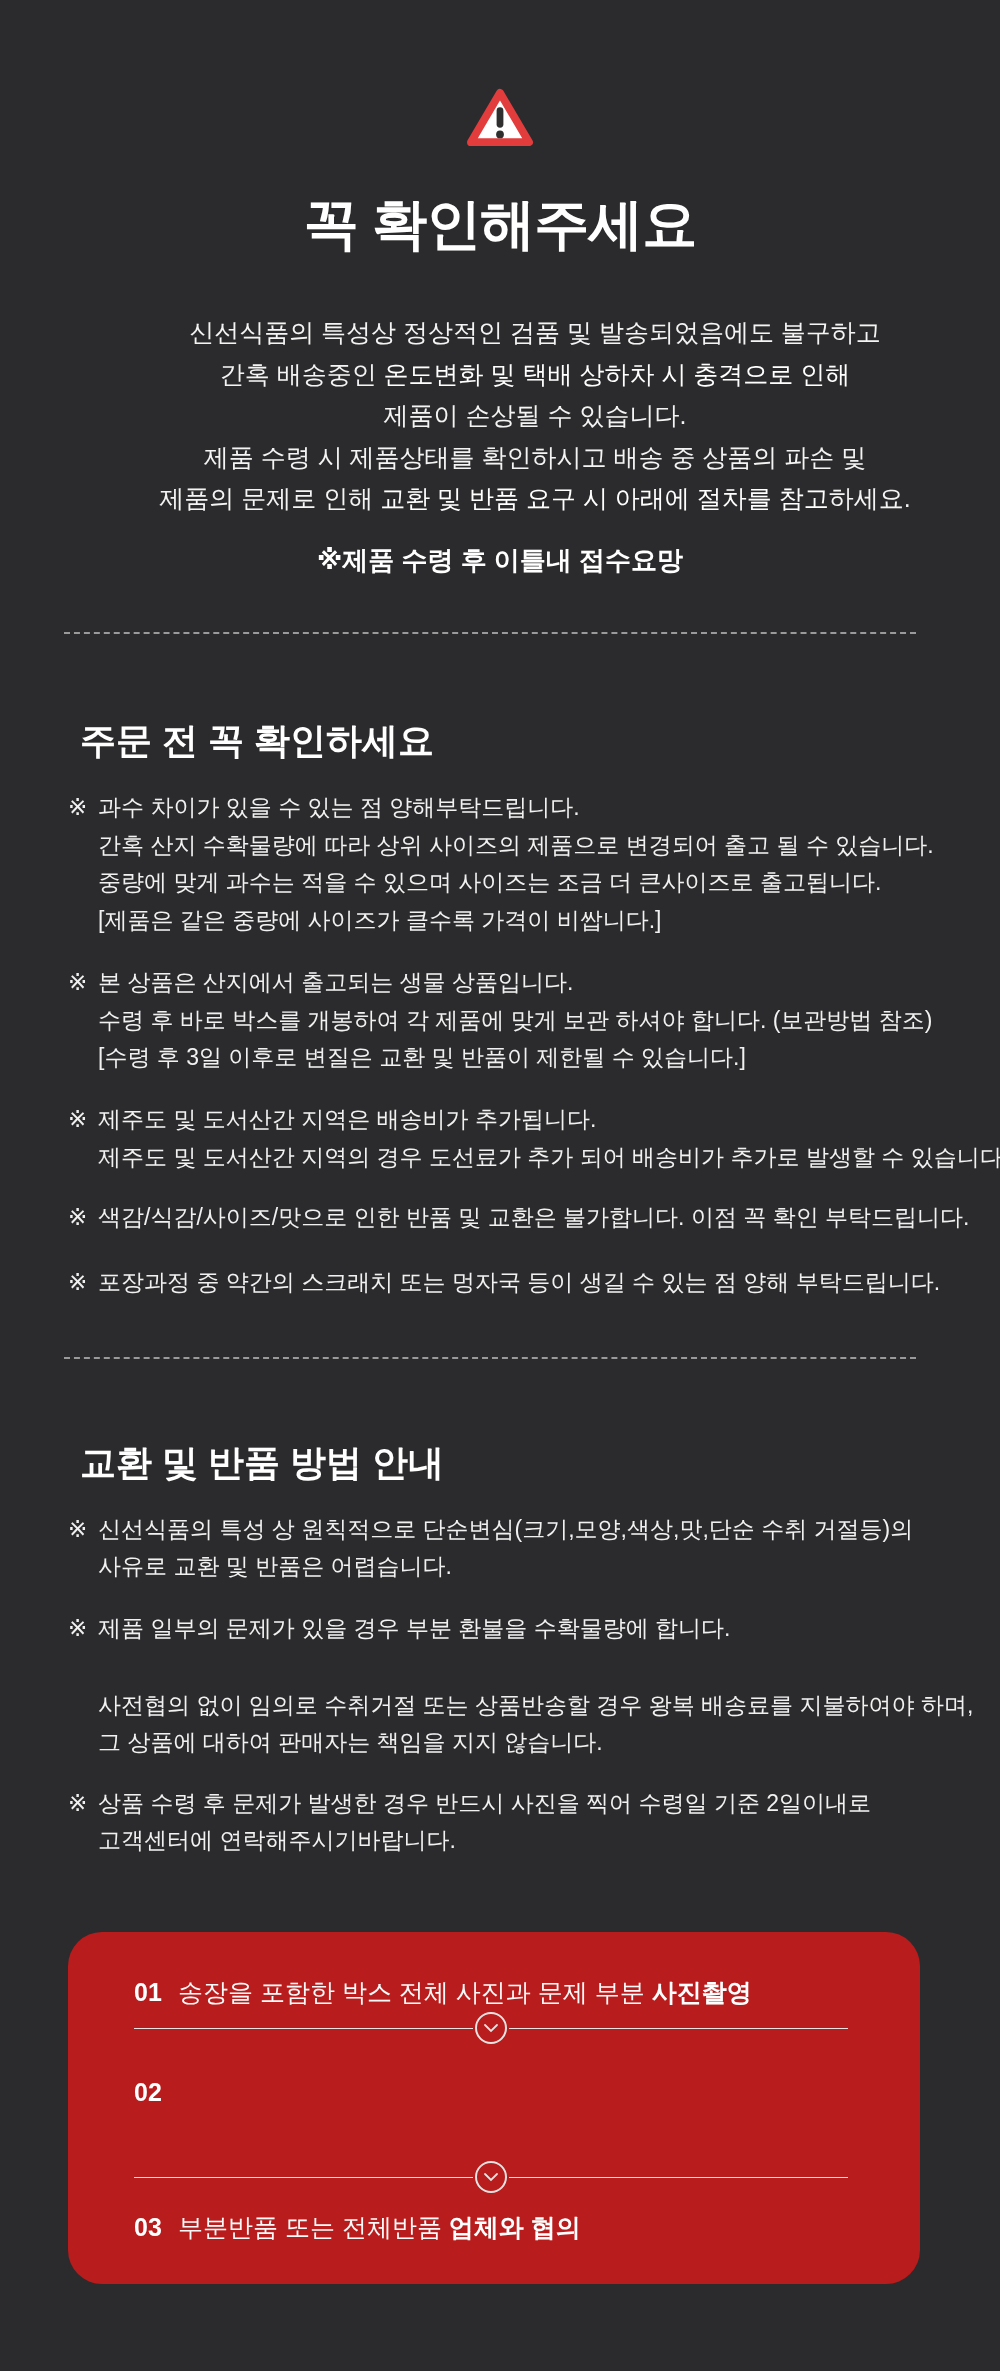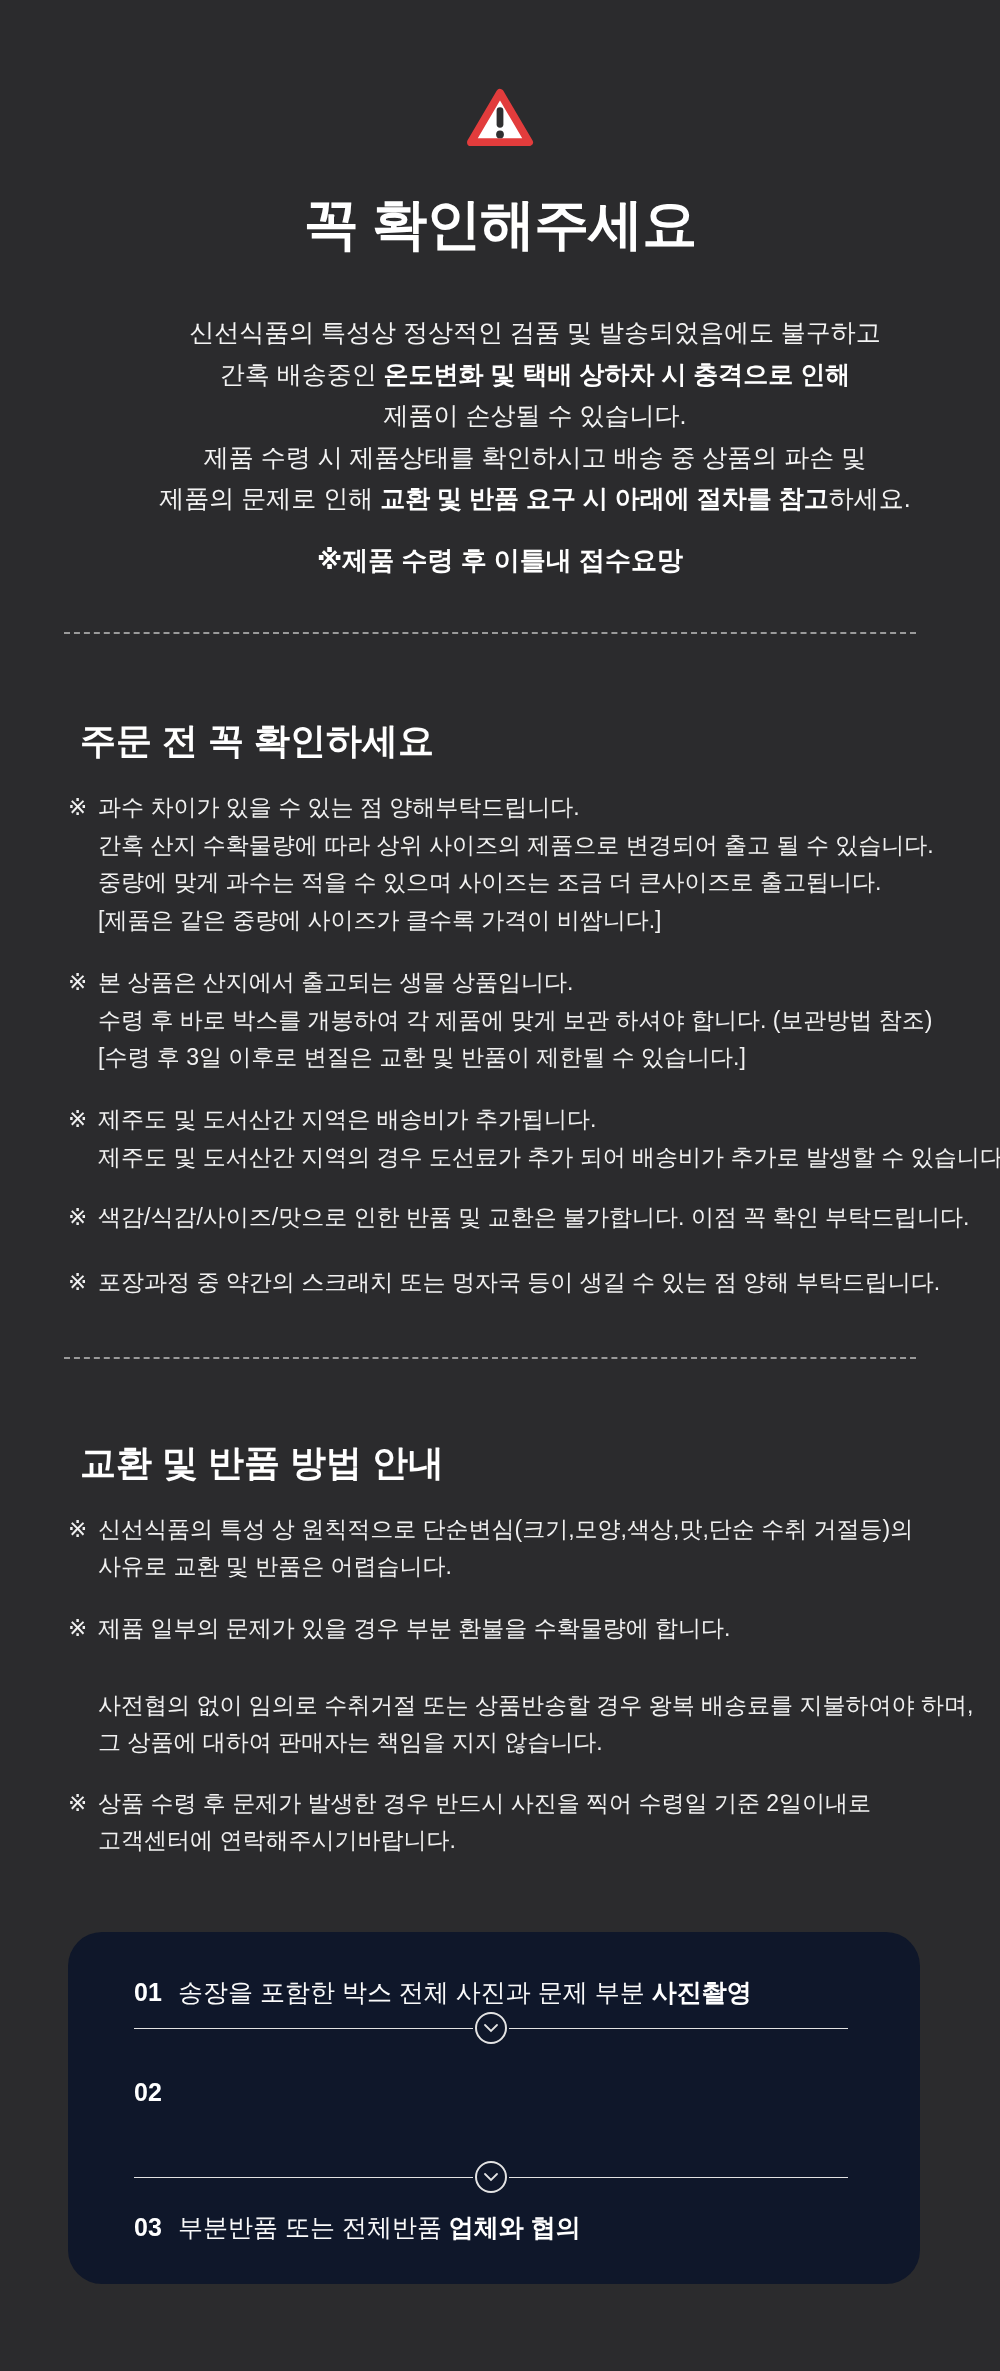--- a/index.html
+++ b/index.html
@@ -23,21 +23,21 @@
     position:absolute;top:188px;left:0;width:100%;
     margin:0;text-align:center;
     font-size:55px;font-weight:800;letter-spacing:-1px;color:#ffffff;
   }
   .intro{
     position:absolute;top:312px;left:0;width:100%;
     margin:0;text-align:center;
     font-size:25px;line-height:41.5px;font-weight:400;color:#f4f4f4;padding-left:35px;
   }
   .intro .iline{display:block;white-space:nowrap;}
-  .intro b{font-weight:700;color:#ffffff;}
+  .intro b{font-weight:400;color:#ffffff;}
   .note{
     position:absolute;top:543px;left:0;width:100%;
     margin:0;text-align:center;
     font-size:26px;font-weight:700;color:#ffffff;white-space:nowrap;
   }
 
   
   .dashed{
     position:absolute;left:64px;width:852px;height:0;
     border-top:2px dashed #9a9a9a;
@@ -69,21 +69,21 @@
   .i4{top:1199px;}
   .i5{top:1264px;}
   .j1{top:1511px;line-height:37px;}
   .j2{top:1610px;line-height:37px;}
   .jp{top:1687px;line-height:37px;}
   .j3{top:1785px;line-height:37px;}
 
   
   .steps-box{
     position:absolute;left:68px;top:1932px;width:852px;height:352px;
-    background:#0f172a;border-radius:34px;
+    background:#b91c1c;border-radius:34px;
   }
   .step{
     position:absolute;left:66px;
     display:flex;align-items:flex-start;
     font-size:25px;line-height:40px;color:#fafafa;
   }
   .step .stepnum{flex:0 0 44px;width:44px;font-weight:700;color:#ffffff;}
   .step .line{display:block;white-space:nowrap;}
   .step b{font-weight:700;color:#ffffff;}
   .st1{top:40px;}

